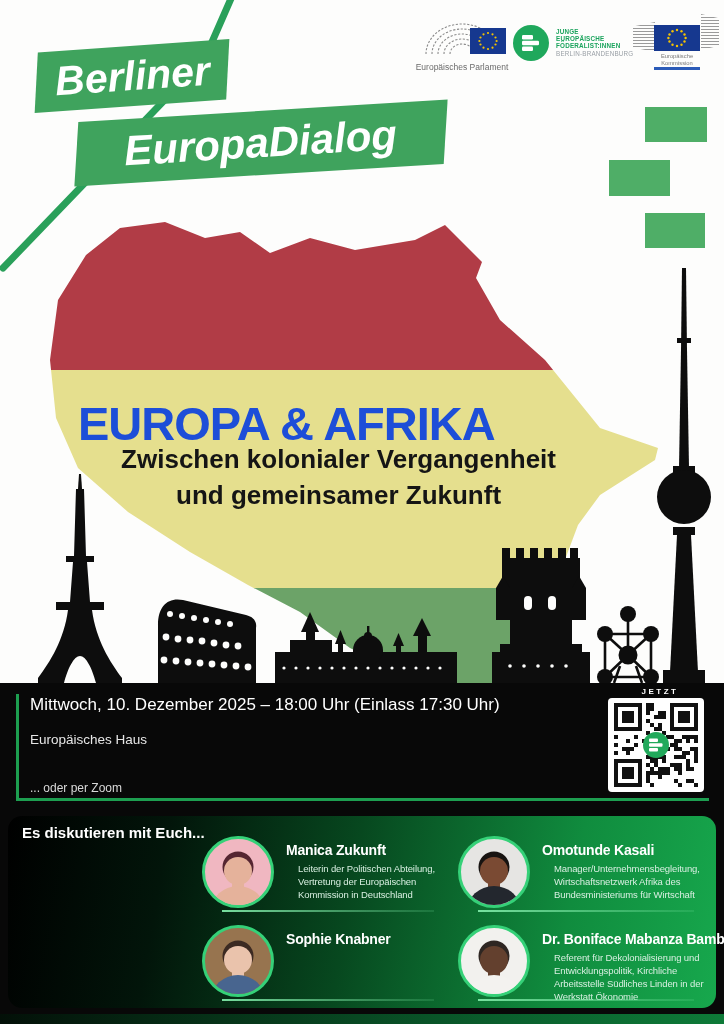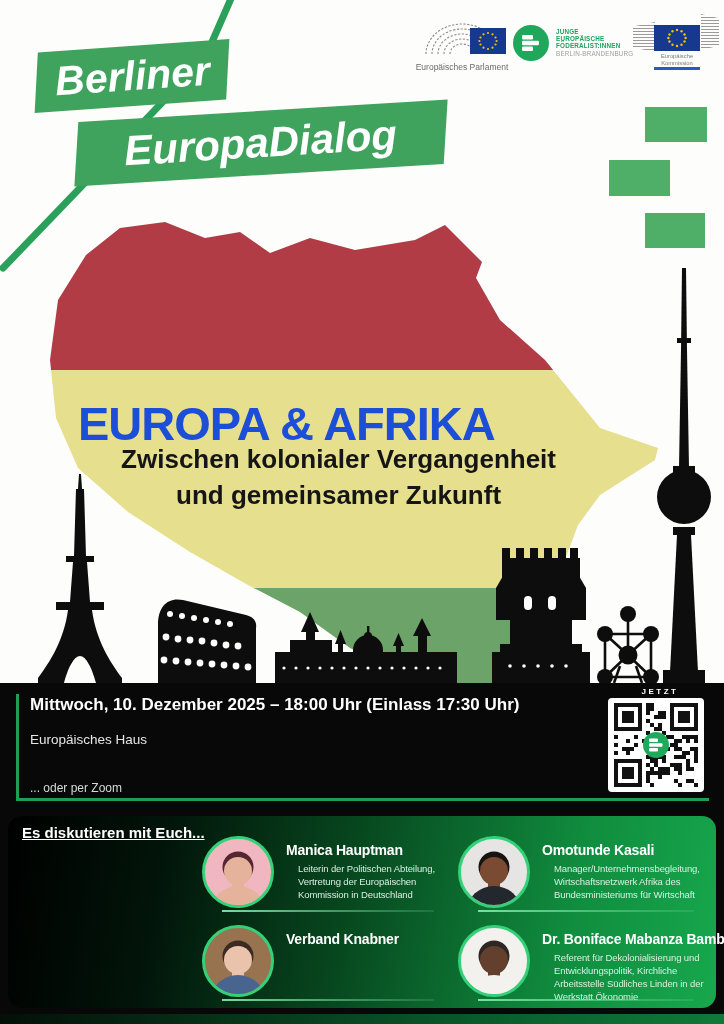--- a/index.html
+++ b/index.html
@@ -28,31 +28,31 @@
   
   .grect{background:#4fae67;}
 
   
   .hero-title{left:78px;top:396px;font-size:47px;font-weight:800;color:#1d4ed8;letter-spacing:-1px;}
   .hero-sub{right:168px;top:441px;text-align:center;font-size:26px;line-height:36px;font-weight:bold;color:#151515;}
 
   
   .lower{left:0;top:683px;width:724px;height:341px;background:#080808;}
   .green-frame{left:16px;top:11px;width:690px;height:104px;border-left:3px solid #1d9e50;border-bottom:3px solid #1d9e50;}
-  .date-line{left:30px;top:12px;font-size:17px;font-weight:bold;color:#fff;text-align:center;}
+  .date-line{left:30px;top:12px;font-size:17px;font-weight:normal;color:#fff;text-align:center;}
   .venue{left:30px;top:47px;font-size:13.5px;line-height:20px;color:#e6e6e6;}
   .zoom-line{left:30px;top:98px;font-size:12px;color:#d9d9d9;}
   .register-label{left:608px;top:4px;width:104px;text-align:center;font-size:8px;font-weight:bold;
                   color:#fff;letter-spacing:2.5px;}
   .qr-box{left:608px;top:15px;width:96px;height:94px;background:#fff;border-radius:4px;}
 
   
   .speakers-panel{left:8px;top:133px;width:708px;height:192px;border-radius:14px;
     background:linear-gradient(100deg,#000 0%,#02150a 22%,#07481f 48%,#108c3e 78%,#17a84d 100%);}
-  .speakers-heading{left:14px;top:8px;font-size:15px;font-weight:bold;color:#fff;text-decoration:underline;}
+  .speakers-heading{left:14px;top:8px;font-size:15px;font-weight:bold;color:#fff;}
   .avatar{width:66px;height:66px;border:3px solid #35d178;border-radius:50%;overflow:hidden;}
   .spk-text{width:172px;}
   .spk-name{font-size:14px;font-weight:bold;color:#fff;letter-spacing:-.2px;margin:0 0 4px 0;white-space:nowrap;}
   .spk-role{font-size:9.5px;line-height:13px;color:#d8efe1;letter-spacing:-.1px;margin-left:12px;}
   .spk-line{height:2px;background:linear-gradient(90deg,rgba(125,232,166,.95),rgba(125,232,166,.15));}
 
   .bottom-strip{left:0;top:331px;width:724px;height:10px;
     background:linear-gradient(90deg,#031008,#0a5f2d 70%,#0e7a38);}
 </style>
 </head>
@@ -416,21 +416,21 @@
     <div class="abs speakers-panel">
       <div class="abs speakers-heading">Es diskutieren mit Euch...</div>
 
       <div class="abs avatar" style="left: 194px; top: 20px; background: rgb(240, 183, 193);"><svg width="66" height="66" viewBox="0 0 66 66">
             <circle cx="33" cy="28" r="15.5" fill="#552531"></circle>
             <rect x="27" y="38" width="12" height="12" fill="#e5b29b"></rect>
             <circle cx="33" cy="32" r="14" fill="#e5b29b"></circle>
             <ellipse cx="33" cy="72" rx="27" ry="25" fill="#e5b29b"></ellipse>
           </svg></div>
       <div class="abs spk-text" style="left:278px;top:26px;">
-        <div class="spk-name">Manica Hauptman</div>
+        <div class="spk-name">Manica Zukunft</div>
         <div class="spk-role">Leiterin der Politischen Abteilung, Vertretung der Europäischen Kommission in Deutschland</div>
       </div>
       <div class="abs spk-line" style="left:214px;top:94px;width:212px;"></div>
 
       <div class="abs avatar" style="left: 450px; top: 20px; background: rgb(230, 229, 227);"><svg width="66" height="66" viewBox="0 0 66 66">
             <circle cx="33" cy="28" r="15.5" fill="#171311"></circle>
             <rect x="27" y="38" width="12" height="12" fill="#7a4a33"></rect>
             <circle cx="33" cy="32" r="14" fill="#7a4a33"></circle>
             <ellipse cx="33" cy="72" rx="27" ry="25" fill="#23272e"></ellipse>
           </svg></div>
@@ -440,21 +440,21 @@
       </div>
       <div class="abs spk-line" style="left:470px;top:94px;width:216px;"></div>
 
       <div class="abs avatar" style="left: 194px; top: 109px; background: rgb(151, 116, 79);"><svg width="66" height="66" viewBox="0 0 66 66">
             <circle cx="33" cy="28" r="15.5" fill="#3c2a22"></circle>
             <rect x="27" y="38" width="12" height="12" fill="#eac3ac"></rect>
             <circle cx="33" cy="32" r="14" fill="#eac3ac"></circle>
             <ellipse cx="33" cy="72" rx="27" ry="25" fill="#48658f"></ellipse>
           </svg></div>
       <div class="abs spk-text" style="left:278px;top:115px;">
-        <div class="spk-name">Verband Knabner</div>
+        <div class="spk-name">Sophie Knabner</div>
       </div>
       <div class="abs spk-line" style="left:214px;top:183px;width:212px;"></div>
 
       <div class="abs avatar" style="left: 450px; top: 109px; background: rgb(242, 241, 238);"><svg width="66" height="66" viewBox="0 0 66 66">
             <circle cx="33" cy="28" r="15.5" fill="#2e2622"></circle>
             <rect x="27" y="38" width="12" height="12" fill="#63402e"></rect>
             <circle cx="33" cy="32" r="14" fill="#63402e"></circle>
             <ellipse cx="33" cy="72" rx="27" ry="25" fill="#f3f2ef"></ellipse>
           </svg></div>
       <div class="abs spk-text" style="left:534px;top:115px;">

